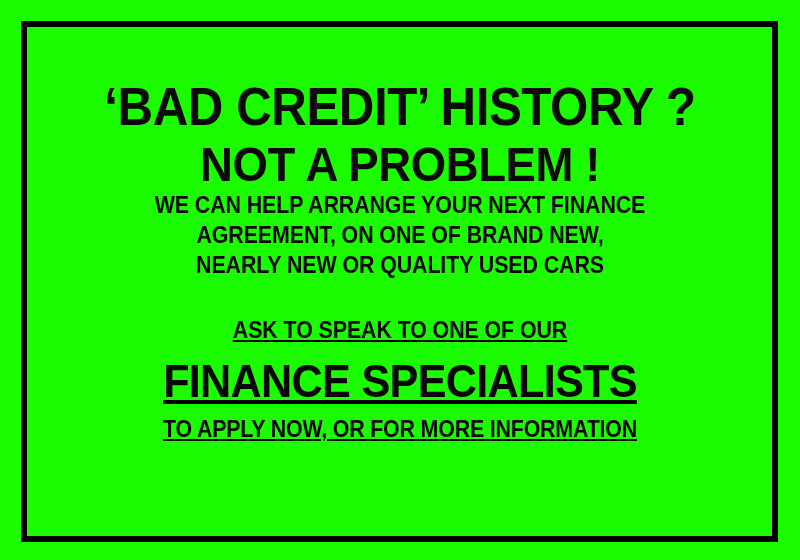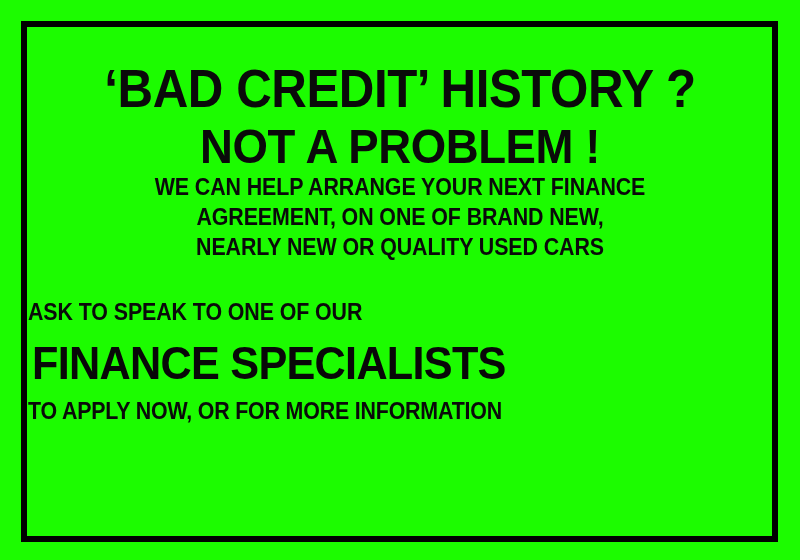--- a/index.html
+++ b/index.html
@@ -38,21 +38,21 @@
     top: 0;
     width: 800px;
     height: 560px;
     display: flex;
     flex-direction: column;
     align-items: center;
     box-sizing: border-box;
   }
 
   .headline-block {
-    margin-top: 62px;
+    margin-top: 80px;
     width: 100%;
     text-align: center;
   }
 
   .headline {
     display: block;
     color: #0a0a0a;
     font-family: "Liberation Sans", sans-serif;
     font-weight: bold;
     font-size: 53px;
@@ -80,20 +80,22 @@
     font-size: 23px;
     line-height: 1.31;
     letter-spacing: -0.1px;
     transform: scaleX(0.93);
     white-space: nowrap;
   }
 
   .cta-block {
     margin-top: 37px;
     width: 100%;
+    text-align: center;
+    text-decoration: underline;
   }
 
   .cta-small {
     display: block;
     color: #0a0a0a;
     font-family: "Liberation Sans", sans-serif;
     font-weight: bold;
     font-size: 23px;
     line-height: 1.2;
     letter-spacing: -0.1px;

